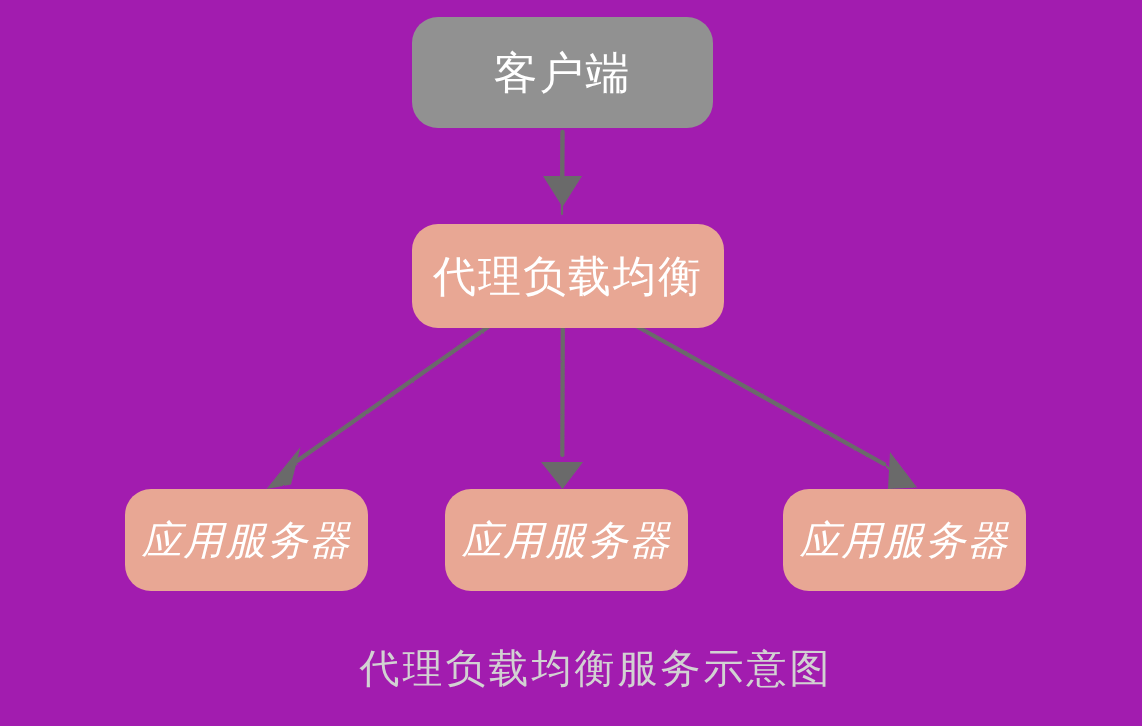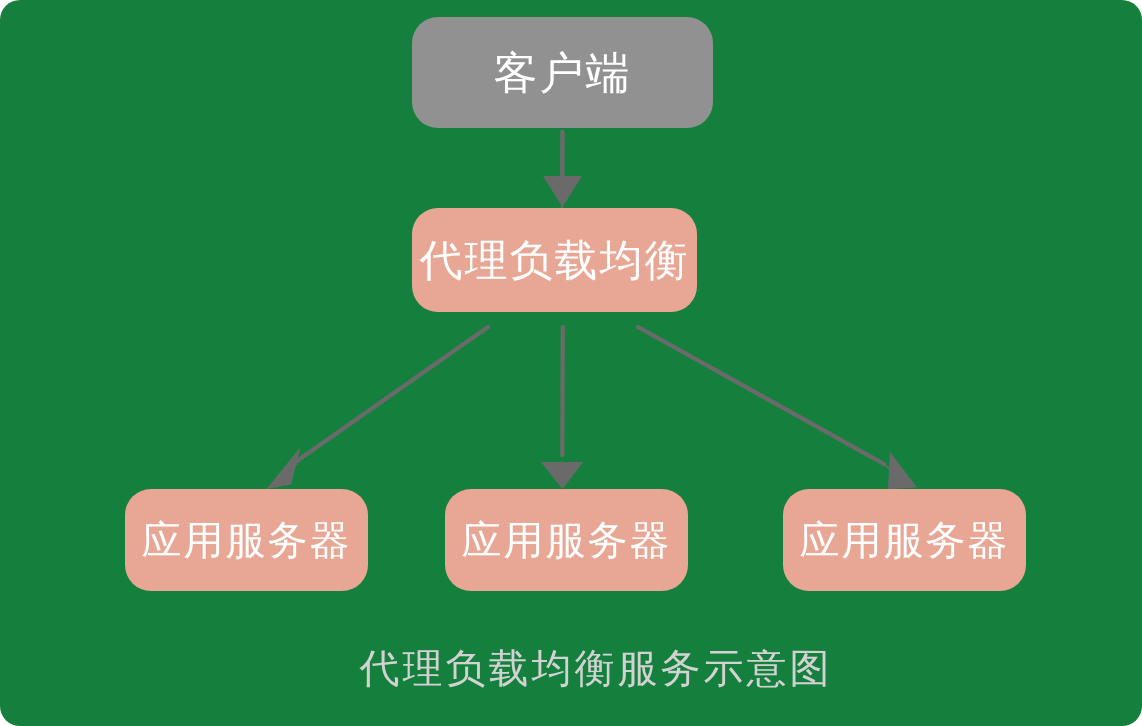--- a/index.html
+++ b/index.html
@@ -10,22 +10,21 @@
   body {
     width: 1142px;
     height: 726px;
     overflow: hidden;
     font-family: "DejaVu Sans", "Liberation Sans", sans-serif;
   }
   #canvas {
     position: relative;
     width: 1142px;
     height: 726px;
-    background: #15803d;
-    border-radius: 20px;
+    background: #a21caf;
   }
   #arrow-layer {
     position: absolute;
     left: 0;
     top: 0;
     width: 1142px;
     height: 726px;
     pointer-events: none;
   }
   .node {
@@ -44,32 +43,33 @@
   .node-client {
     left: 412px;
     top: 17px;
     width: 301px;
     height: 111px;
     background: #919191;
     font-size: 44px;
   }
   .node-lb {
     left: 412px;
-    top: 208px;
-    width: 285px;
+    top: 224px;
+    width: 312px;
     height: 104px;
     background: #e8a794;
     font-size: 43px;
   }
   .node-app {
     top: 489px;
     width: 243px;
     height: 102px;
     background: #e8a794;
     font-size: 40px;
+    font-style: italic;
   }
   .node-app-1 { left: 125px; }
   .node-app-2 { left: 445px; }
   .node-app-3 { left: 783px; }
 
   .caption {
     position: absolute;
     left: 0;
     top: 648px;
     width: 1142px;

